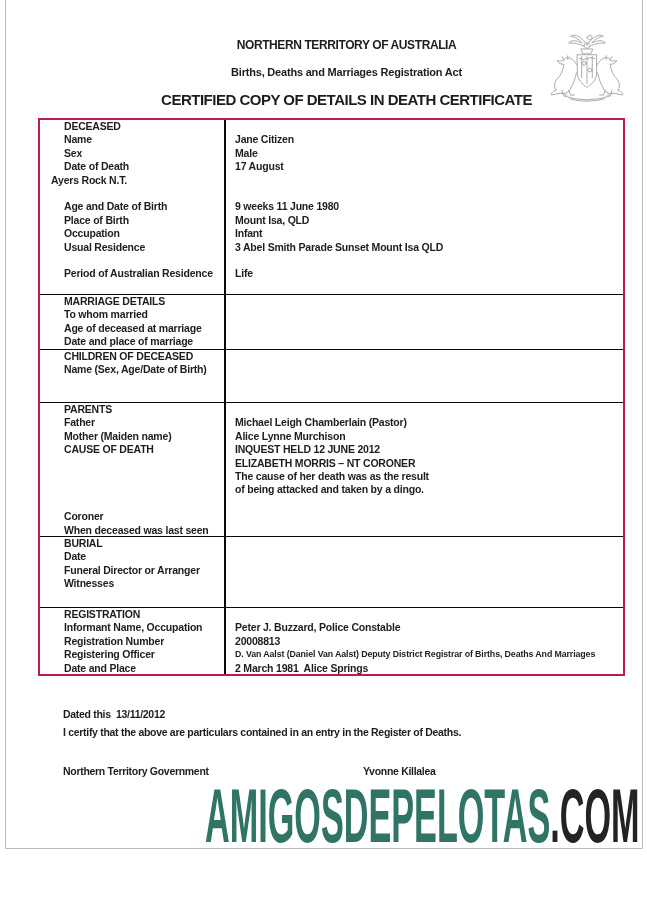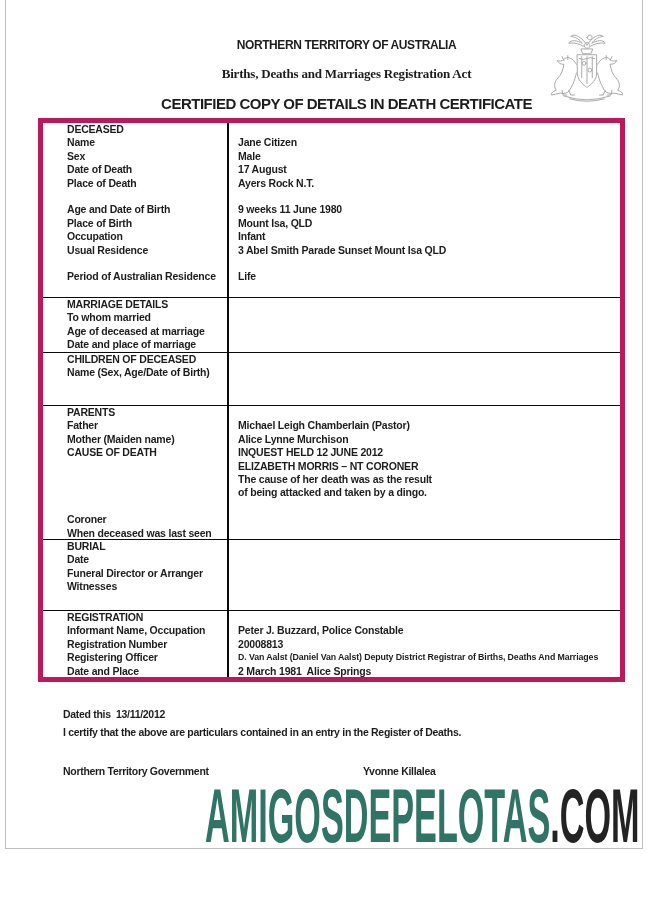--- a/index.html
+++ b/index.html
@@ -16,29 +16,29 @@
     position:absolute;left:5px;right:4px;top:-2px;bottom:7px;
     border:1px solid #bdbdbd;
     pointer-events:none;
   }
   
   .doc-header{
     position:absolute;left:46px;right:0;top:38px;
     text-align:center;
   }
   .org-line{font-size:12px;letter-spacing:-0.4px;white-space:nowrap;}
-  .act-line{font-size:13px;letter-spacing:-0.2px;margin-top:14px;white-space:nowrap;font-family:Liberation Serif, serif;}
+  .act-line{font-size:11px;letter-spacing:-0.2px;margin-top:14px;white-space:nowrap;}
   .cert-title{font-size:15px;letter-spacing:-0.5px;margin-top:13px;white-space:nowrap;}
   .coat-of-arms{
     position:absolute;right:12px;top:24px;width:96px;height:96px;
   }
   
   .cert-table{
     position:absolute;left:38px;top:118px;width:587px;
-    border:5px solid #be185d;
+    border:2px solid #be185d;
     box-sizing:border-box;
     background:#fff;
   }
   .section{
     position:relative;
     box-sizing:border-box;
     overflow:hidden;
   }
   .section + .section{border-top:1.5px solid #0a0a0a;}
   .section::after{
@@ -126,21 +126,20 @@
         </div>
         <div class="row">
           <div class="cell cell-label">Sex</div>
           <div class="cell cell-value">Male</div>
         </div>
         <div class="row">
           <div class="cell cell-label">Date of Death</div>
           <div class="cell cell-value">17 August</div>
         </div>
         <div class="row">
-          <div class="cell cell-label">Place of Death</div>
           <div class="cell cell-value">Ayers Rock N.T.</div>
         </div>
         <div class="row">
           <div class="cell cell-label"></div>
           <div class="cell cell-value"></div>
         </div>
         <div class="row">
           <div class="cell cell-label">Age and Date of Birth</div>
           <div class="cell cell-value">9 weeks 11 June 1980</div>
         </div>

